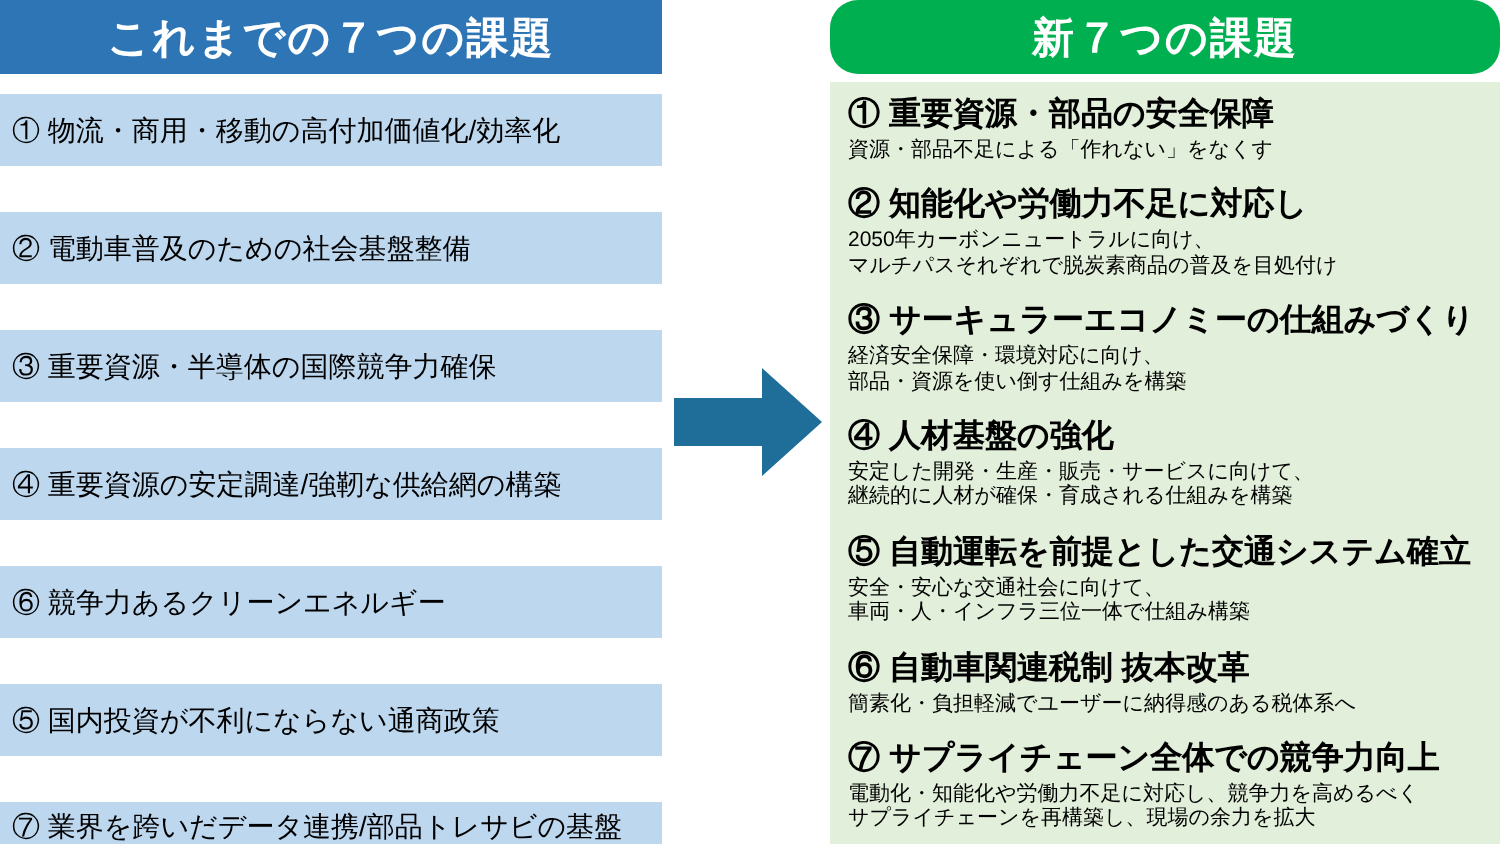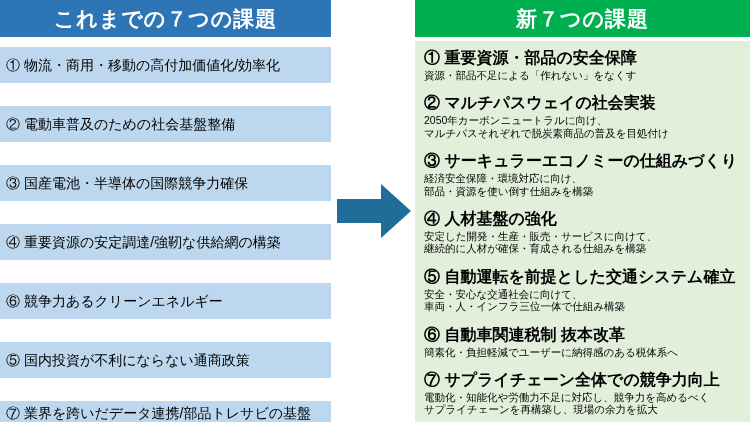--- a/index.html
+++ b/index.html
@@ -63,20 +63,21 @@
   
   .right-panel {
     position: absolute;
     left: 415px;
     top: 0;
     width: 335px;
     height: 422px;
   }
   .right-panel .panel-header {
     background: #00b050;
+    border-radius: 14px;
   }
   .right-body {
     background: #e2efda;
     height: 381px;
     margin-top: 4px;
     padding: 7px 9px 6px 9px;
     display: flex;
     flex-direction: column;
     justify-content: space-between;
     box-sizing: border-box;
@@ -97,21 +98,21 @@
 </head>
 <body>
 
 <div class="slide">
 
   <div class="left-panel">
     <div class="panel-header">これまでの７つの課題</div>
     <div class="left-items">
       <div class="left-item">① 物流・商用・移動の高付加価値化/効率化</div>
       <div class="left-item">② 電動車普及のための社会基盤整備</div>
-      <div class="left-item">③ 国産電池・半導体の国際競争力確保</div>
+      <div class="left-item">③ 重要資源・半導体の国際競争力確保</div>
       <div class="left-item">④ 重要資源の安定調達/強靭な供給網の構築</div>
       <div class="left-item">⑥ 競争力あるクリーンエネルギー</div>
       <div class="left-item">⑤ 国内投資が不利にならない通商政策</div>
       <div class="left-item">⑦ 業界を跨いだデータ連携/部品トレサビの基盤構築</div>
     </div>
   </div>
 
   <div class="arrow-wrap">
     <svg width="76" height="58" viewBox="0 0 76 58" aria-hidden="true">
       <path d="M0,17 L44,17 L44,2 L74,29 L44,56 L44,41 L0,41 Z" fill="#1f6d99"></path>
@@ -121,21 +122,21 @@
   <div class="right-panel">
     <div class="panel-header">新７つの課題</div>
     <div class="right-body">
 
       <div class="right-item">
         <div class="right-item-title">① 重要資源・部品の安全保障</div>
         <div class="right-item-desc">資源・部品不足による「作れない」をなくす</div>
       </div>
 
       <div class="right-item">
-        <div class="right-item-title">② マルチパスウェイの社会実装</div>
+        <div class="right-item-title">② 知能化や労働力不足に対応し</div>
         <div class="right-item-desc">2050年カーボンニュートラルに向け、
 マルチパスそれぞれで脱炭素商品の普及を目処付け</div>
       </div>
 
       <div class="right-item">
         <div class="right-item-title">③ サーキュラーエコノミーの仕組みづくり</div>
         <div class="right-item-desc">経済安全保障・環境対応に向け、
 部品・資源を使い倒す仕組みを構築</div>
       </div>
 

